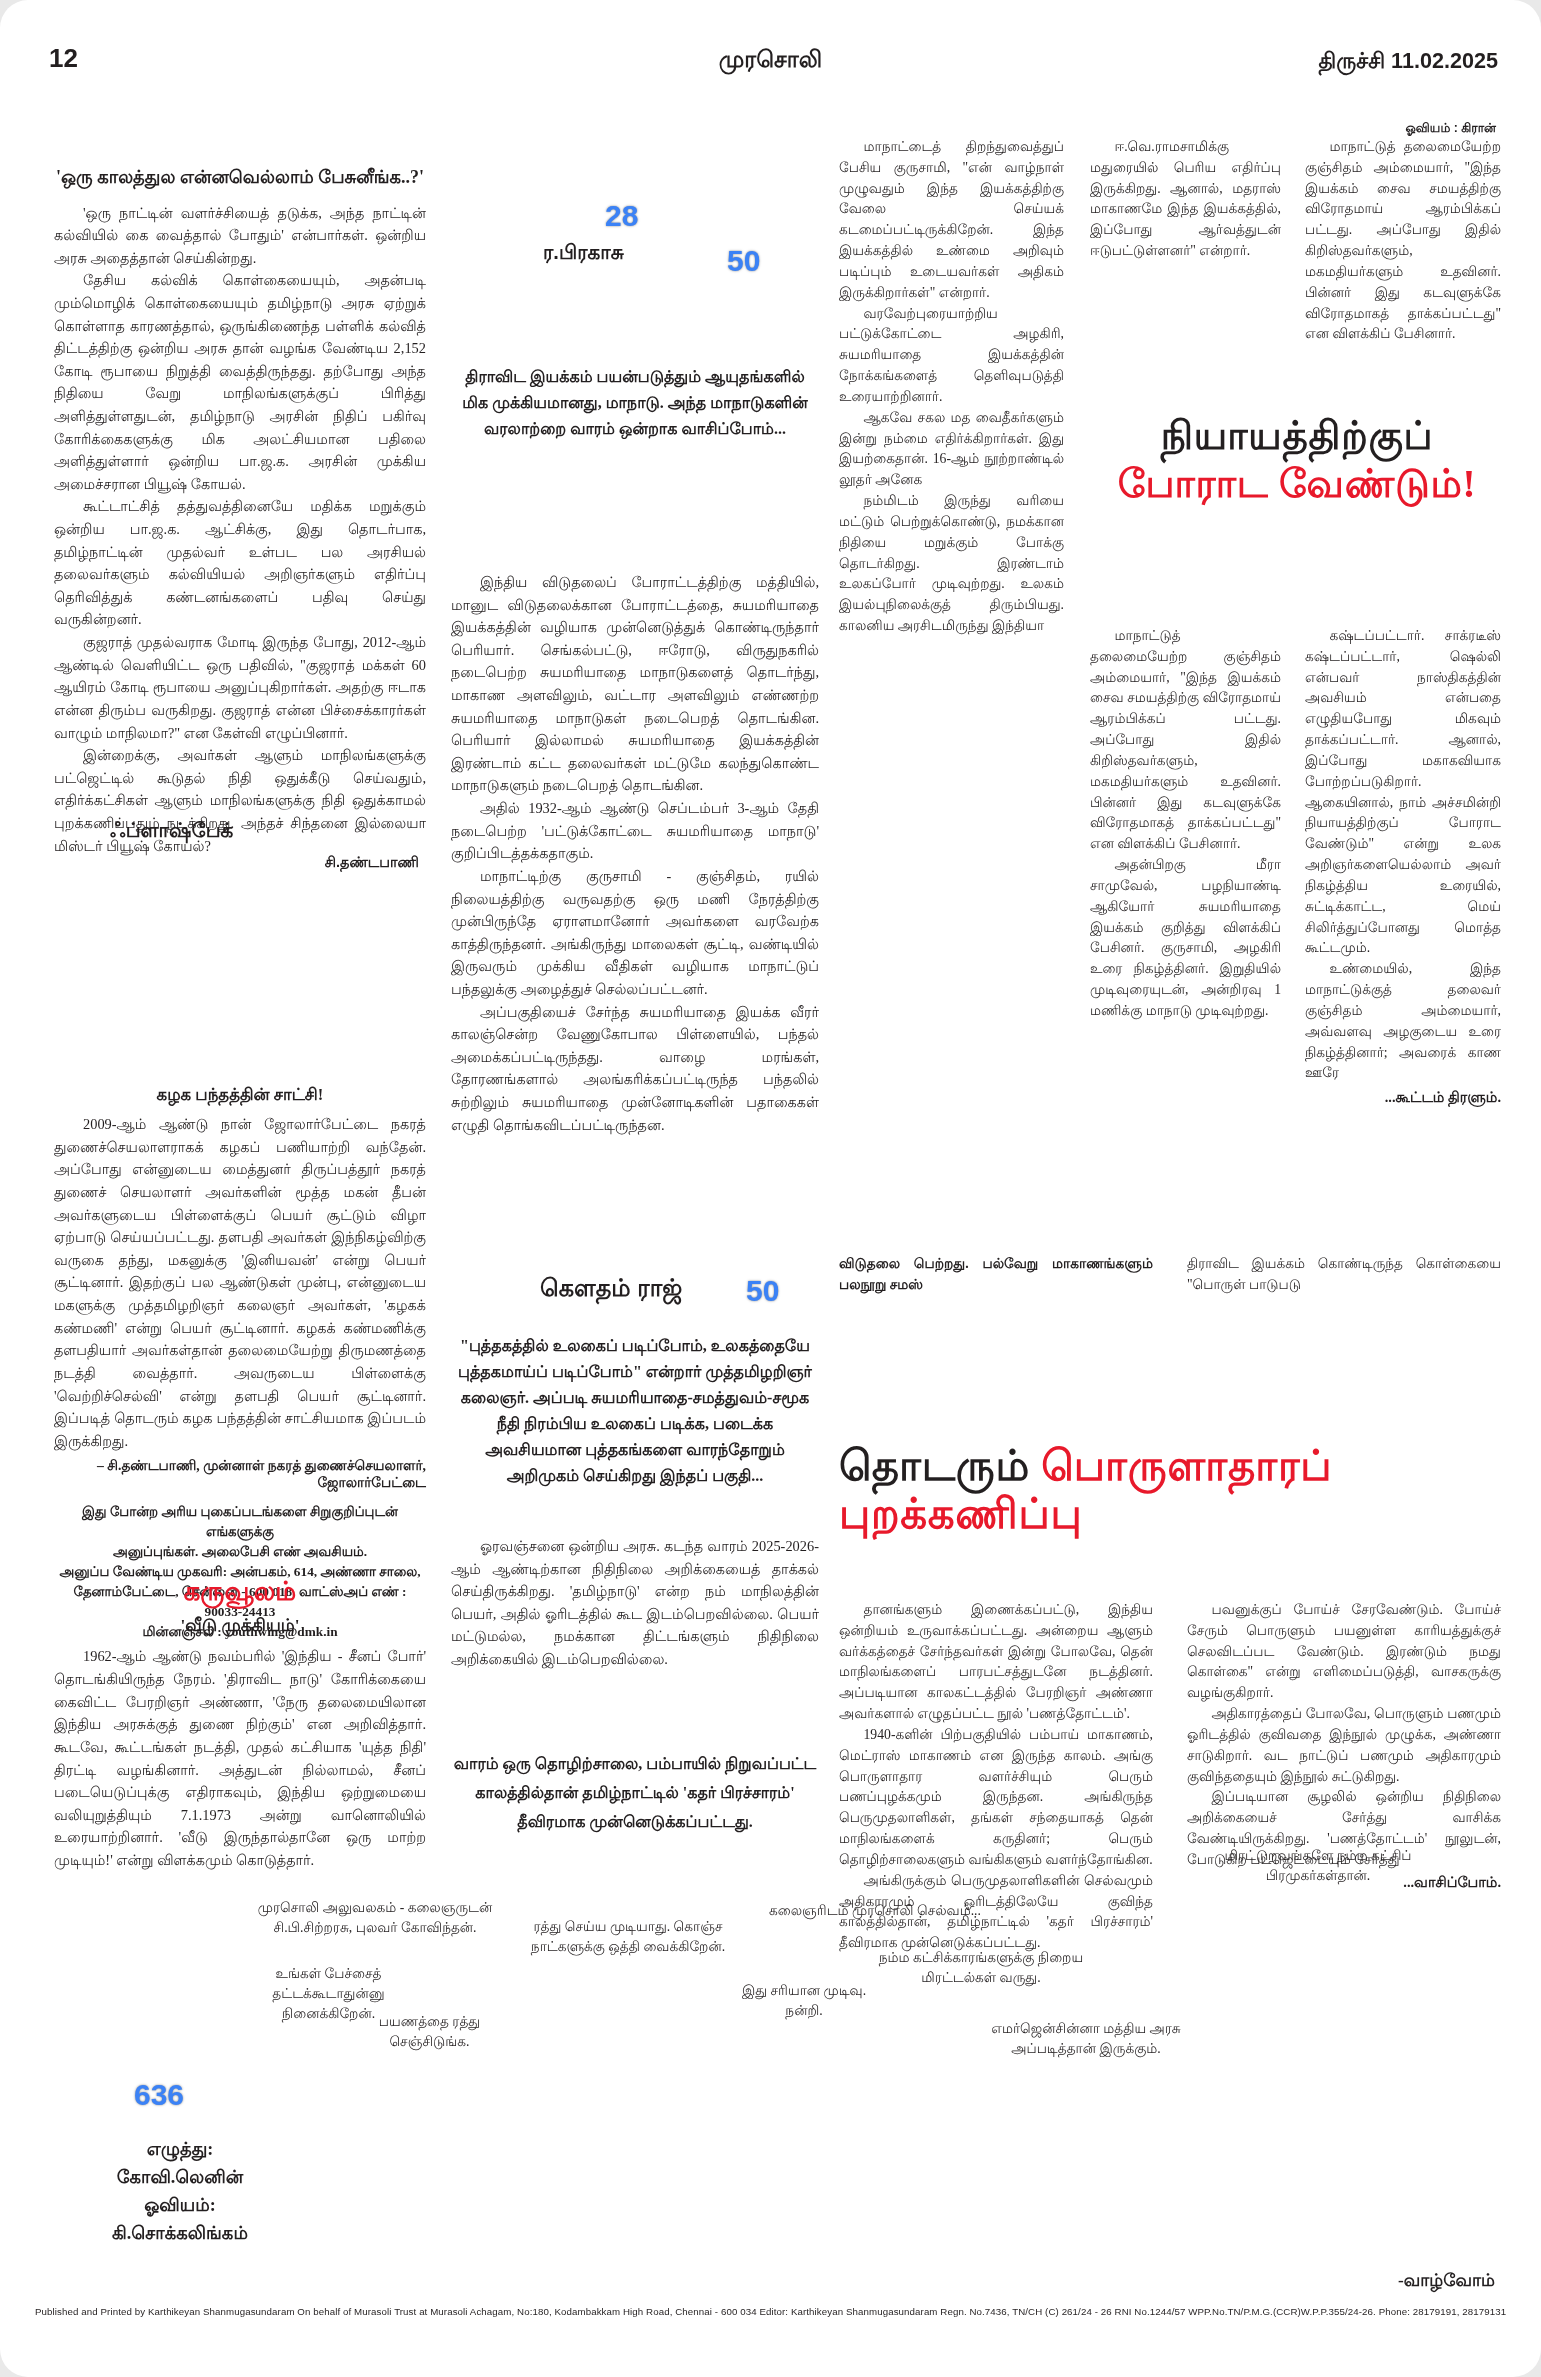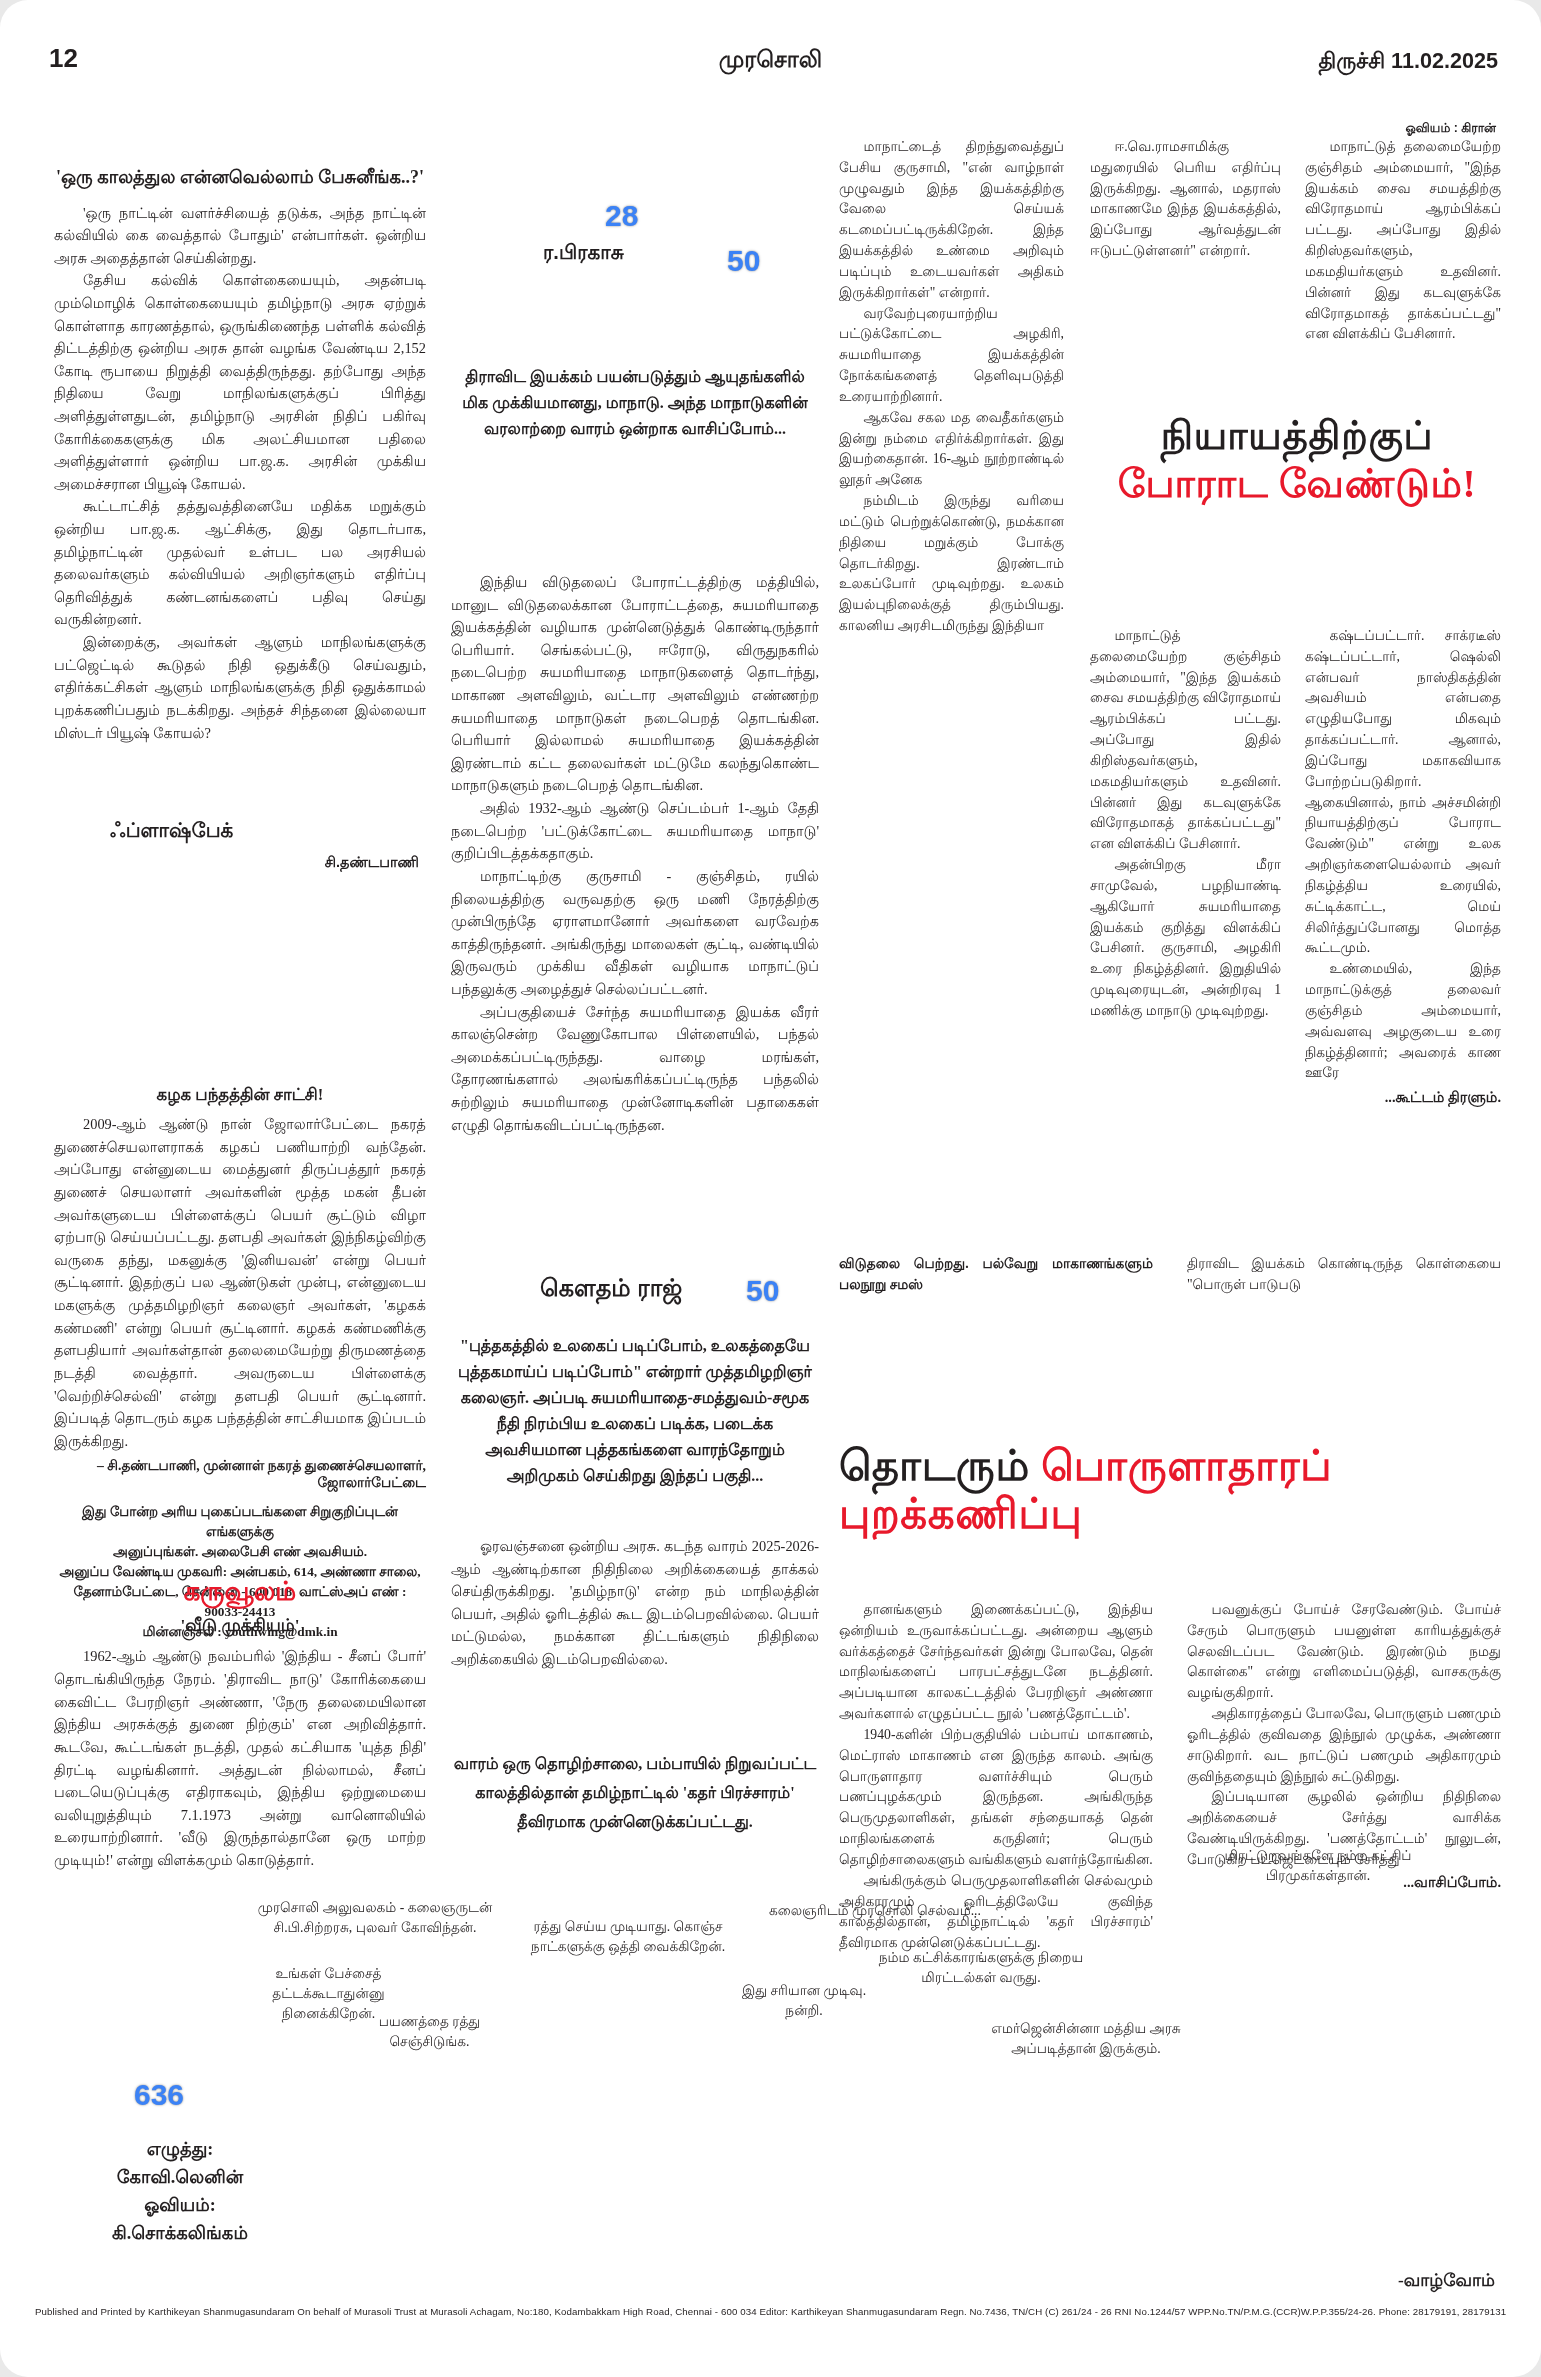--- a/index.html
+++ b/index.html
@@ -30,20 +30,21 @@
   <div class="abs ctr sans b" style="left:0;width:1541px;top:46px;font-size:23px;">முரசொலி</div>
   <div class="abs sans b rt" style="right:43px;top:48px;font-size:21.6px;">திருச்சி 11.02.2025</div>
   <div class="abs sans b rt" style="right:45px;top:121px;font-size:12.3px;">ஓவியம் : கிரான்</div>
 
   <div class="abs" style="left:54px;top:167px;width:372px;">
     <div class="ctr b" style="font-size:18px;margin-bottom:11.5px;">'ஒரு காலத்துல என்னவெல்லாம் பேசுனீங்க..?'</div>
     <div class="body-copy just">
       <p>'ஒரு நாட்டின் வளர்ச்சியைத் தடுக்க, அந்த நாட்டின் கல்வியில் கை வைத்தால் போதும்' என்பார்கள். ஒன்றிய அரசு அதைத்தான் செய்கின்றது.</p>
       <p>தேசிய கல்விக் கொள்கையையும், அதன்படி மும்மொழிக் கொள்கையையும் தமிழ்நாடு அரசு ஏற்றுக் கொள்ளாத காரணத்தால், ஒருங்கிணைந்த பள்ளிக் கல்வித் திட்டத்திற்கு ஒன்றிய அரசு தான் வழங்க வேண்டிய 2,152 கோடி ரூபாயை நிறுத்தி வைத்திருந்தது. தற்போது அந்த நிதியை வேறு மாநிலங்களுக்குப் பிரித்து அளித்துள்ளதுடன், தமிழ்நாடு அரசின் நிதிப் பகிர்வு கோரிக்கைகளுக்கு மிக அலட்சியமான பதிலை அளித்துள்ளார் ஒன்றிய பா.ஜ.க. அரசின் முக்கிய அமைச்சரான பியூஷ் கோயல்.</p>
       <p>கூட்டாட்சித் தத்துவத்தினையே மதிக்க மறுக்கும் ஒன்றிய பா.ஜ.க. ஆட்சிக்கு, இது தொடர்பாக, தமிழ்நாட்டின் முதல்வர் உள்பட பல அரசியல் தலைவர்களும் கல்வியியல் அறிஞர்களும் எதிர்ப்பு தெரிவித்துக் கண்டனங்களைப் பதிவு செய்து வருகின்றனர்.</p>
+      <p>குஜராத் முதல்வராக மோடி இருந்த போது, 2012-ஆம் ஆண்டில் வெளியிட்ட ஒரு பதிவில், "குஜராத் மக்கள் 60 ஆயிரம் கோடி ரூபாயை அனுப்புகிறார்கள். அதற்கு ஈடாக என்ன திரும்ப வருகிறது. குஜராத் என்ன பிச்சைக்காரர்கள் வாழும் மாநிலமா?" என கேள்வி எழுப்பினார்.</p>
       <p>இன்றைக்கு, அவர்கள் ஆளும் மாநிலங்களுக்கு பட்ஜெட்டில் கூடுதல் நிதி ஒதுக்கீடு செய்வதும், எதிர்க்கட்சிகள் ஆளும் மாநிலங்களுக்கு நிதி ஒதுக்காமல் புறக்கணிப்பதும் நடக்கிறது. அந்தச் சிந்தனை இல்லையா மிஸ்டர் பியூஷ் கோயல்?</p>
     </div>
   </div>
 
   <div class="abs" style="left:54px;top:819px;width:372px;">
     <div class="b" style="font-size:20px;margin-left:56px;">ஃப்ளாஷ்பேக்</div>
     <div class="rt sans b" style="font-size:14.4px;margin-top:10px;margin-right:7.2px;">சி.தண்டபாணி</div>
     <div style="height:213px;"></div>
     <div class="ctr b" style="font-size:16.6px;margin-bottom:7.2px;">கழக பந்தத்தின் சாட்சி!</div>
     <div class="body-copy just">
@@ -69,21 +70,21 @@
   </div>
 
   <div class="abs whitenum" style="left:605px;top:199px;font-size:30px;">28</div>
   <div class="abs sans b" style="left:543px;top:241px;font-size:20px;">ர.பிரகாசு</div>
   <div class="abs whitenum" style="left:727px;top:244px;font-size:30px;">50</div>
 
   <div class="abs ctr intro" style="left:451px;top:364px;width:368px;">திராவிட இயக்கம் பயன்படுத்தும் ஆயுதங்களில் மிக முக்கியமானது, மாநாடு. அந்த மாநாடுகளின் வரலாற்றை வாரம் ஒன்றாக வாசிப்போம்...</div>
 
   <div class="abs body-copy just" style="left:451px;top:571px;width:368px;">
     <p>இந்திய விடுதலைப் போராட்டத்திற்கு மத்தியில், மானுட விடுதலைக்கான போராட்டத்தை, சுயமரியாதை இயக்கத்தின் வழியாக முன்னெடுத்துக் கொண்டிருந்தார் பெரியார். செங்கல்பட்டு, ஈரோடு, விருதுநகரில் நடைபெற்ற சுயமரியாதை மாநாடுகளைத் தொடர்ந்து, மாகாண அளவிலும், வட்டார அளவிலும் எண்ணற்ற சுயமரியாதை மாநாடுகள் நடைபெறத் தொடங்கின. பெரியார் இல்லாமல் சுயமரியாதை இயக்கத்தின் இரண்டாம் கட்ட தலைவர்கள் மட்டுமே கலந்துகொண்ட மாநாடுகளும் நடைபெறத் தொடங்கின.</p>
-    <p>அதில் 1932-ஆம் ஆண்டு செப்டம்பர் 1-ஆம் தேதி நடைபெற்ற 'பட்டுக்கோட்டை சுயமரியாதை மாநாடு' குறிப்பிடத்தக்கதாகும்.</p>
+    <p>அதில் 1932-ஆம் ஆண்டு செப்டம்பர் 3-ஆம் தேதி நடைபெற்ற 'பட்டுக்கோட்டை சுயமரியாதை மாநாடு' குறிப்பிடத்தக்கதாகும்.</p>
     <p>மாநாட்டிற்கு குருசாமி - குஞ்சிதம், ரயில் நிலையத்திற்கு வருவதற்கு ஒரு மணி நேரத்திற்கு முன்பிருந்தே ஏராளமானோர் அவர்களை வரவேற்க காத்திருந்தனர். அங்கிருந்து மாலைகள் சூட்டி, வண்டியில் இருவரும் முக்கிய வீதிகள் வழியாக மாநாட்டுப் பந்தலுக்கு அழைத்துச் செல்லப்பட்டனர்.</p>
     <p>அப்பகுதியைச் சேர்ந்த சுயமரியாதை இயக்க வீரர் காலஞ்சென்ற வேணுகோபால பிள்ளையில், பந்தல் அமைக்கப்பட்டிருந்தது. வாழை மரங்கள், தோரணங்களால் அலங்கரிக்கப்பட்டிருந்த பந்தலில் சுற்றிலும் சுயமரியாதை முன்னோடிகளின் பதாகைகள் எழுதி தொங்கவிடப்பட்டிருந்தன.</p>
   </div>
 
   <div class="abs sans b" style="left:540px;top:1274px;font-size:24px;">கௌதம் ராஜ்</div>
   <div class="abs whitenum" style="left:746px;top:1274px;font-size:30px;">50</div>
 
   <div class="abs ctr intro" style="left:451px;top:1333px;width:368px;">"புத்தகத்தில் உலகைப் படிப்போம், உலகத்தையே புத்தகமாய்ப் படிப்போம்" என்றார் முத்தமிழறிஞர் கலைஞர். அப்படி சுயமரியாதை-சமத்துவம்-சமூக நீதி நிரம்பிய உலகைப் படிக்க, படைக்க அவசியமான புத்தகங்களை வாரந்தோறும் அறிமுகம் செய்கிறது இந்தப் பகுதி...</div>
 
   <div class="abs body-copy just" style="left:451px;top:1535px;width:368px;">

